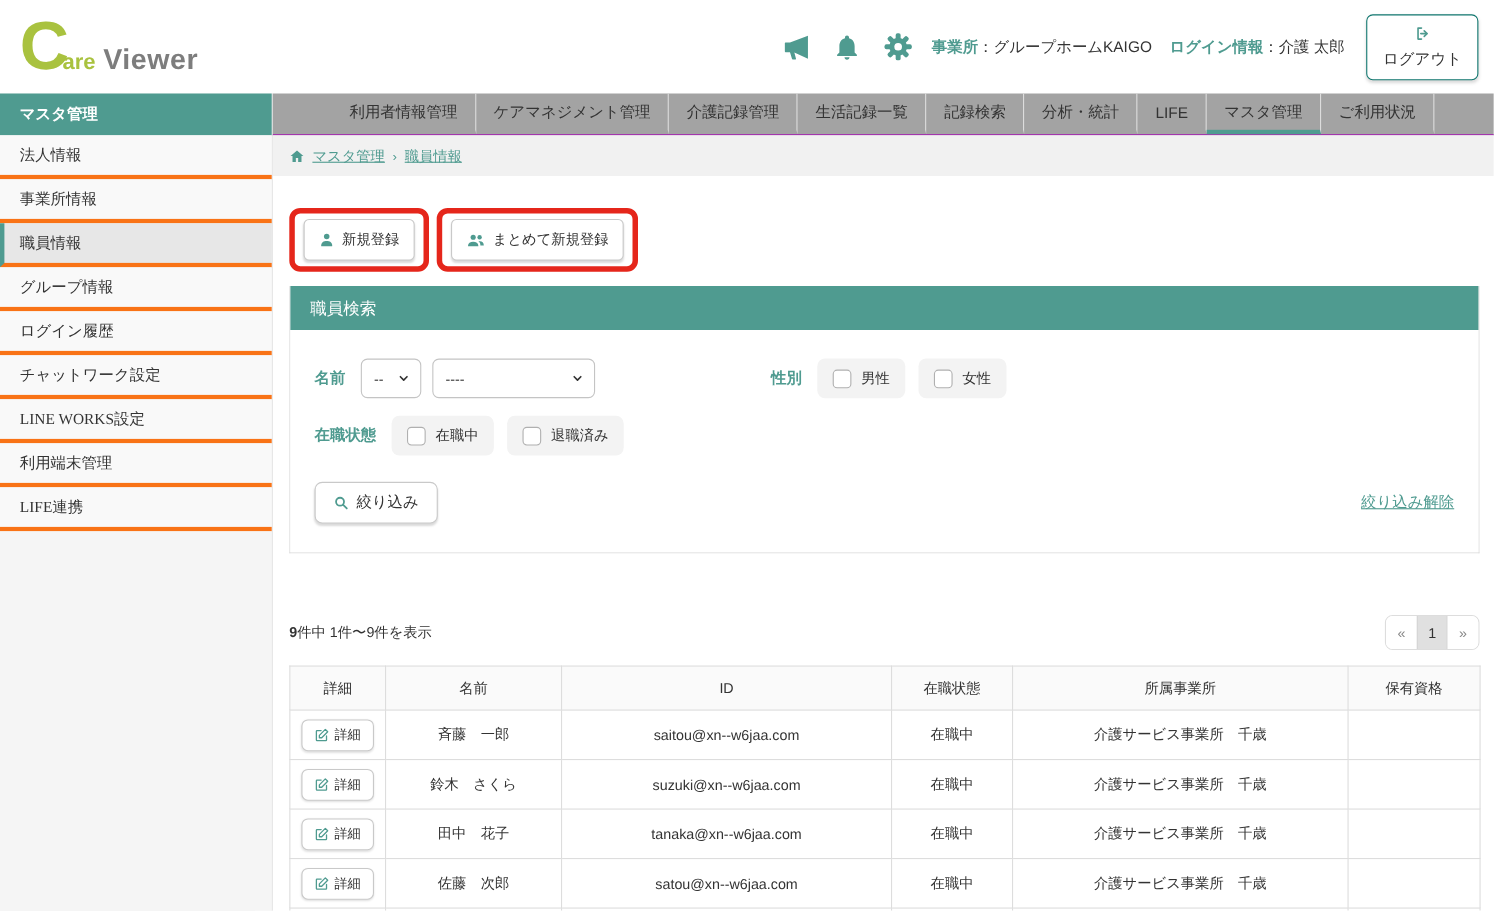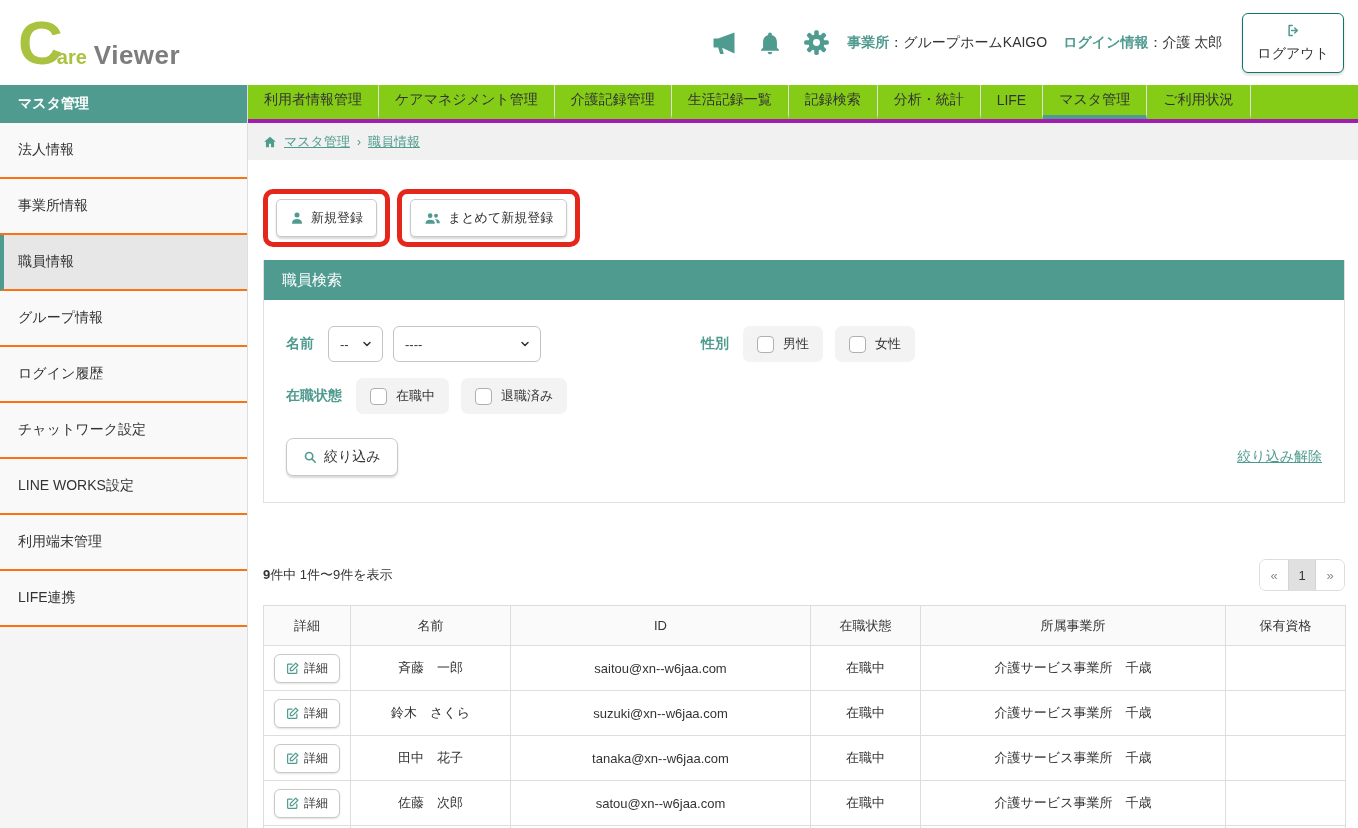--- a/index.html
+++ b/index.html
@@ -17,28 +17,28 @@
   .top-icon { width:30px; height:30px; display:flex; align-items:center; justify-content:center; cursor:pointer; }
   .meta { font-size:14px; display:flex; align-items:center; }
   .meta .k { color:#4f9b90; font-weight:bold; }
   .meta .v { color:#333; }
   .logout-btn { display:inline-flex; align-items:center; gap:7px; border:1px solid #0f766e; border-radius:6px; background:#fff; padding:9px 14px; font-size:14px; color:#333; box-shadow:0 2px 3px rgba(0,0,0,0.15); cursor:pointer; margin-left:4px;flex-direction:column; }
 
   
   .main { flex:1; display:flex; min-height:0; }
   .sidebar { width:248px; flex:0 0 248px; background:#f7f7f7; border-right:1px solid #ddd; display:flex; flex-direction:column; }
   .sidebar-title { height:38px; background:#4f9b90; color:#fff; font-size:14px; font-weight:bold; display:flex; align-items:center; padding-left:18px; }
-  .side-item { height:56px; display:flex; align-items:center; padding-left:18px; font-size:14px; color:#333; border-bottom:2px solid #f97316; background:#f9f9f9; cursor:pointer; }
+  .side-item { height:40px; display:flex; align-items:center; padding-left:18px; font-size:14px; color:#333; border-bottom:4px solid #f97316; background:#f9f9f9; cursor:pointer;font-family:Liberation Serif, serif; }
   .side-item.active { background:#e7e7e7; border-left:4px solid #4f9b90; padding-left:14px; }
   .sidebar-filler { flex:1; background:#f5f5f5; }
 
   .content { flex:1; display:flex; flex-direction:column; min-width:0; background:#fff; }
 
   
-  .tabs { height:38px; flex:0 0 38px; display:flex; border-bottom:4px solid #a21caf; background:#84cc16; }
+  .tabs { height:38px; flex:0 0 38px; display:flex; border-bottom:1px solid #a21caf; background:#a3a3a3;justify-content:center; }
   .tab { padding:0 16px; display:flex; align-items:center; font-size:14px; color:#333; border-right:1px solid #ddd; cursor:pointer; border-bottom:4px solid transparent; }
   .tab.active { border-bottom:4px solid #4f9b90; }
 
   
   .breadcrumb-bar { height:37px; flex:0 0 37px; background:#f1f1f1; display:flex; align-items:center; gap:7px; padding-left:15px; font-size:13px; }
   .crumb-link { color:#4f9b90; text-decoration:underline; cursor:pointer; }
   .crumb-sep { color:#4f9b90; font-size:12px; }
 
   .content-inner { flex:1; padding:16px 13px 0 15px; overflow:hidden; }
 

